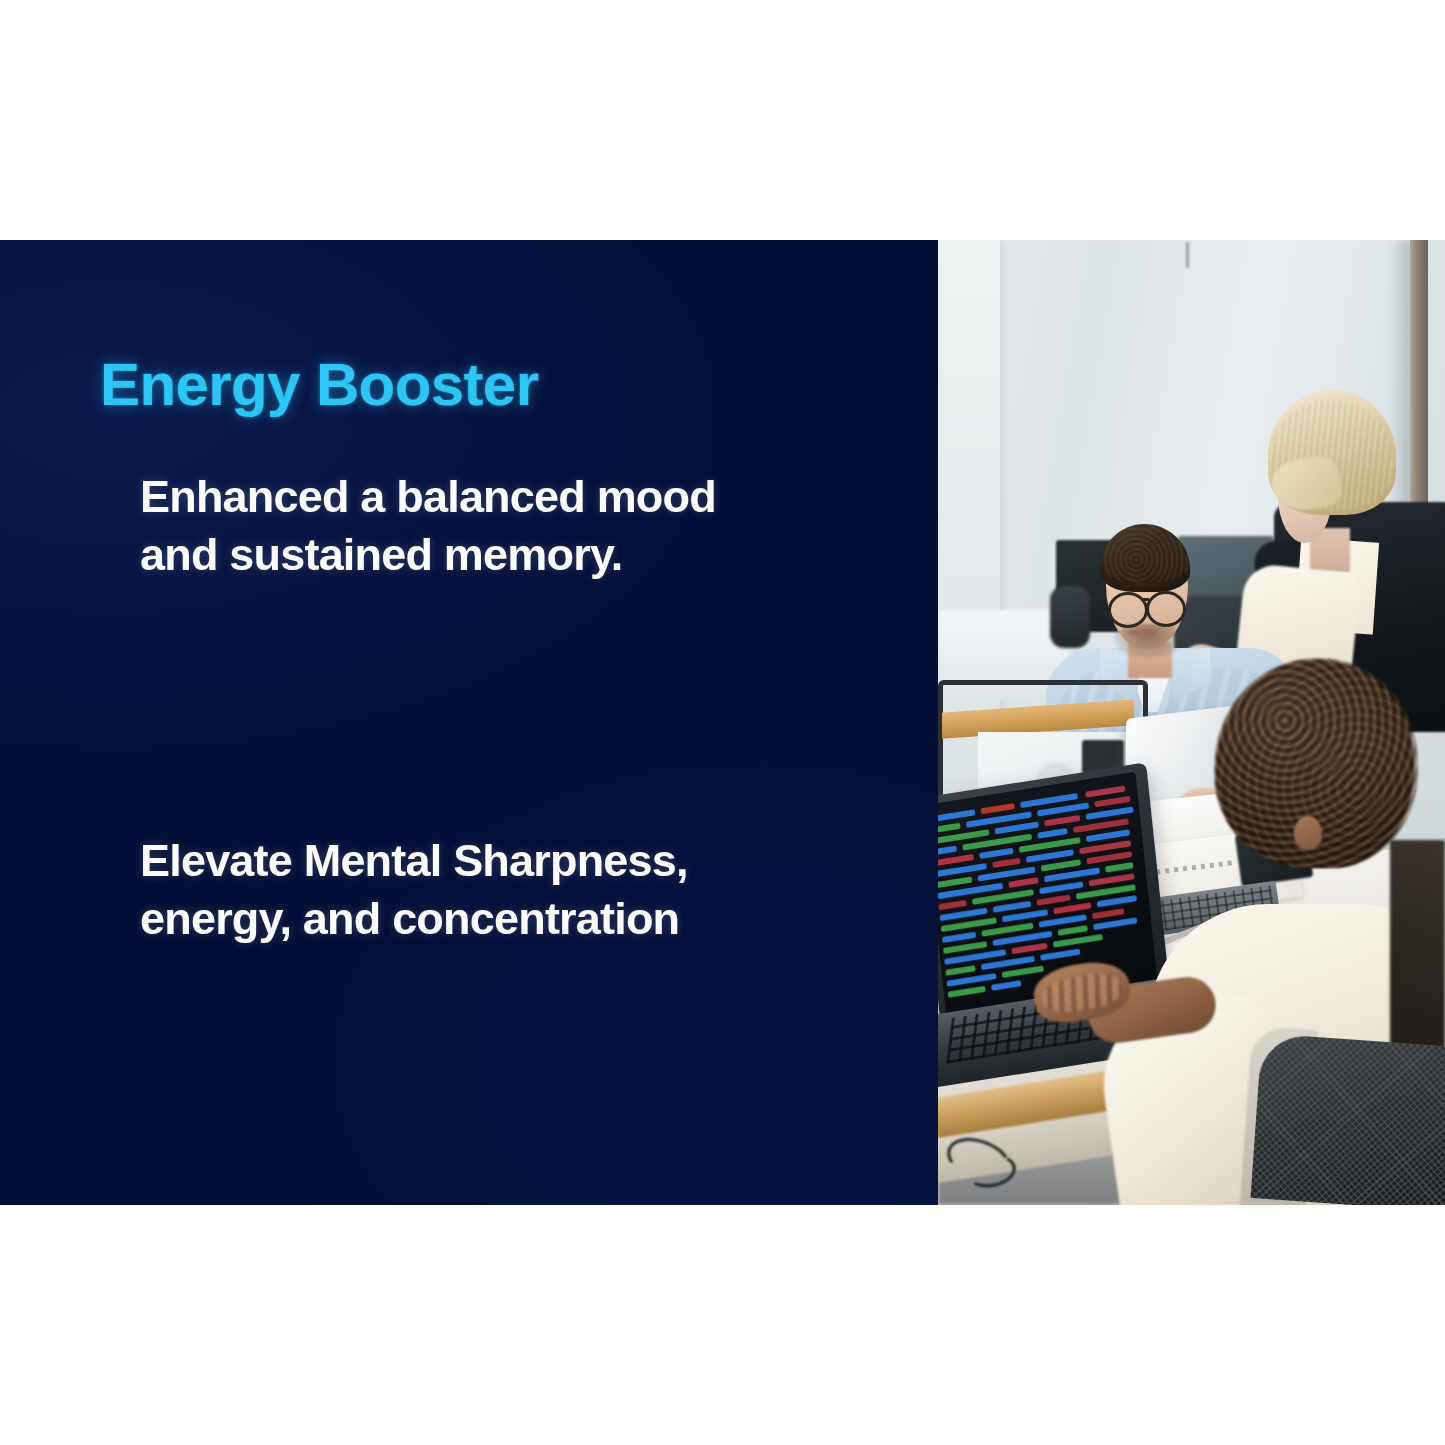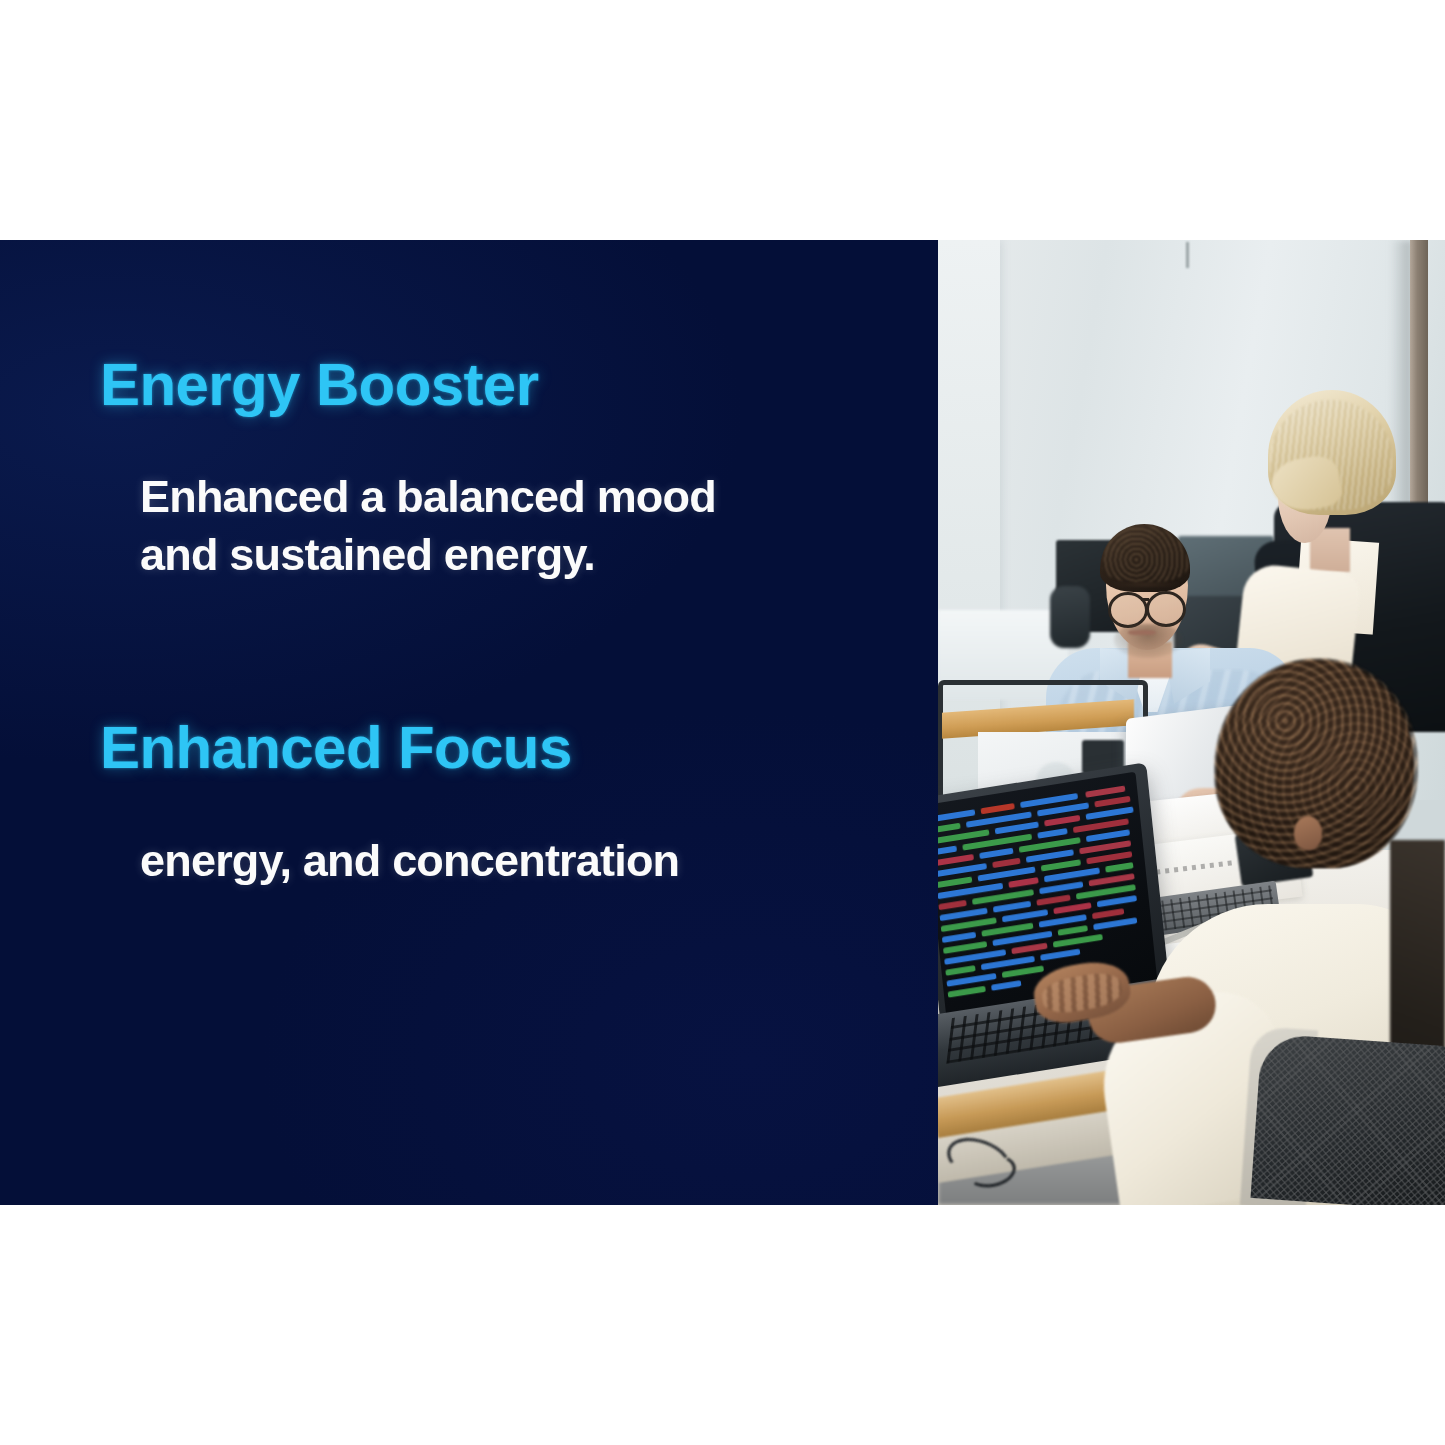--- a/index.html
+++ b/index.html
@@ -522,26 +522,26 @@
 <body>
 
 <div id="slide">
 
   <div id="text-panel">
 
     <div class="block heading" id="feature-1-heading">Energy Booster</div>
 
     <div class="block body-text" id="feature-1-body">
       <span class="ln">Enhanced a balanced mood</span>
-      <span class="ln">and sustained energy.</span>
+      <span class="ln">and sustained memory.</span>
     </div>
 
-    <div class="block heading" id="feature-2-heading">Enhanced Focus</div>
 
     <div class="block body-text" id="feature-2-body">
+      <span class="ln">Elevate Mental Sharpness,</span>
       <span class="ln">energy, and concentration</span>
     </div>
   </div>
 
   <div id="photo">
 
     <div class="wall"></div>
     <div class="wall-panel-left"></div>
     <div class="pillar-shadow"></div>
     <div class="pillar"></div>

